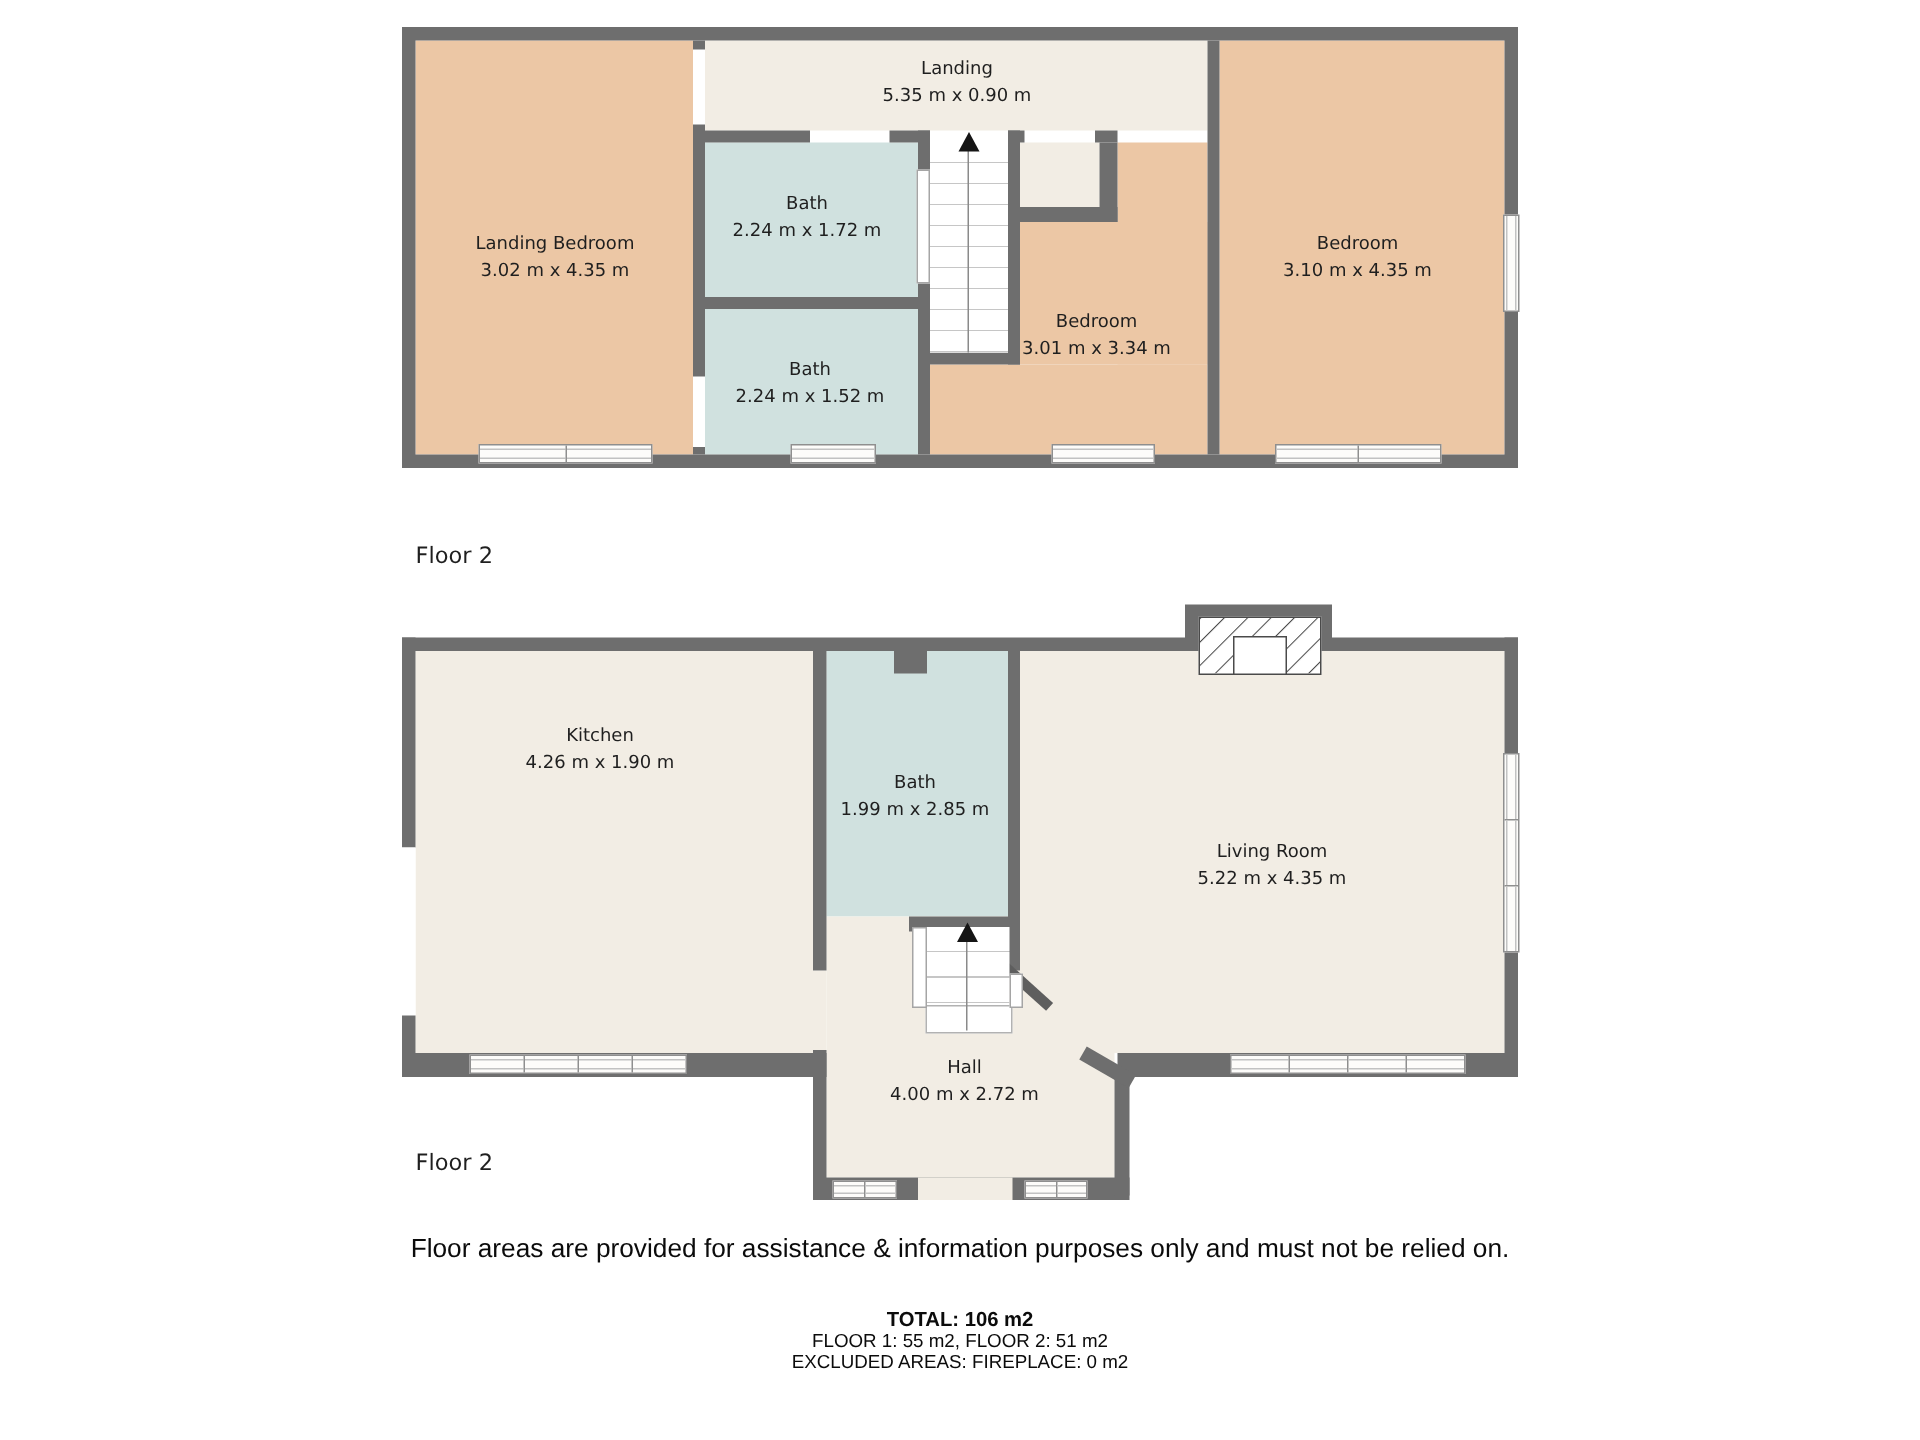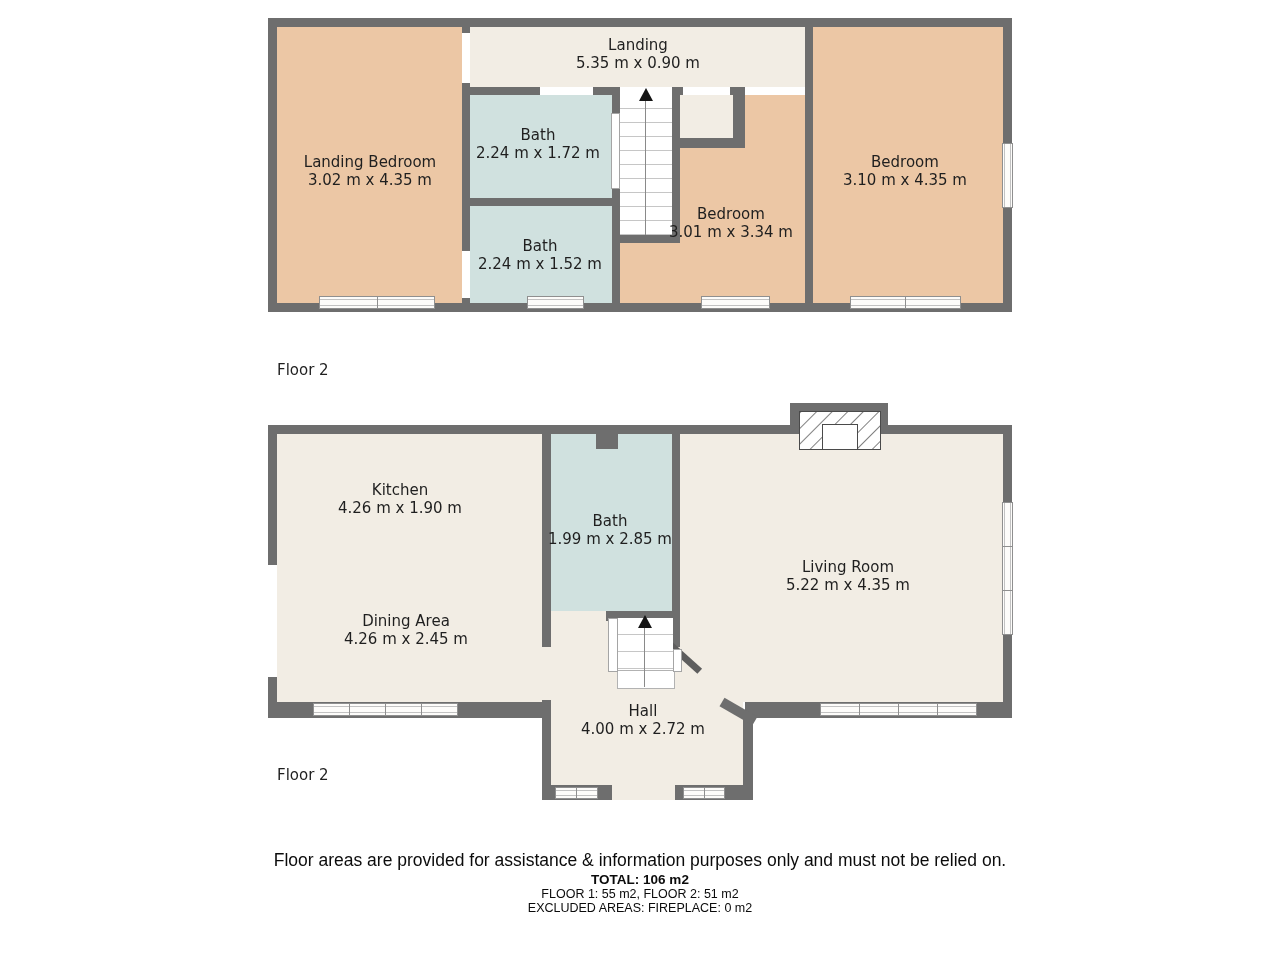--- a/index.html
+++ b/index.html
@@ -5,21 +5,21 @@
   html,body{margin:0;padding:0;}
   body{background:#fff;font-family:"DejaVu Sans",sans-serif;}
   #plan{position:relative;width:1280px;height:960px;background:#fff;overflow:hidden;}
   .abs{position:absolute;box-sizing:border-box;}
   .fill-tan{background:var(--tan);}
   .fill-cream{background:var(--cream);}
   .fill-blue{background:var(--blue);}
   .wall{background:var(--wall);}
   .gap-white{background:#ffffff;}
   .gap-cream{background:var(--cream);}
-  .room-label{position:absolute;text-align:center;font-size:15px;line-height:18px;color:var(--text);white-space:nowrap;}
+  .room-label{position:absolute;text-align:center;font-size:12px;line-height:18px;color:var(--text);white-space:nowrap;}
   .floor-label{position:absolute;font-size:15px;color:var(--text);}
   .window{position:absolute;background:#fdfcfa;border:1px solid #8f8f8f;display:flex;box-sizing:border-box;}
   .window .pane{flex:1;position:relative;border-left:1px solid #8f8f8f;}
   .window .pane:first-child{border-left:none;}
   .window .pane::after{content:"";position:absolute;left:0;right:0;top:2px;bottom:2px;border-top:1px solid #c2c2c2;border-bottom:1px solid #c2c2c2;}
   .window.vertical{flex-direction:column;}
   .window.vertical .pane{border-left:none;border-top:1px solid #8f8f8f;}
   .window.vertical .pane:first-child{border-top:none;}
   .window.vertical .pane::after{top:0;bottom:0;left:1px;right:1px;border:none;border-left:1px solid #c2c2c2;border-right:1px solid #c2c2c2;}
   .stairs{position:absolute;background:repeating-linear-gradient(to bottom,#ffffff 0 13px,#c6c6c6 13px 14px);}
@@ -189,39 +189,35 @@
   <div class="window vertical" style="left:1002px;top:502px;width:11px;height:133px;">
       <div class="pane"></div>
       <div class="pane"></div>
       <div class="pane"></div>
     </div>
 
   <div class="room-label" style="left:300px;top:481px;width:200px;">
     <div>Kitchen</div>
       <div>4.26 m x 1.90 m</div>
   </div>
-  <div class="room-label" style="left:306px;top:612px;width:200px;">
-    <div>Dining Area</div>
-      <div>4.26 m x 2.45 m</div>
-  </div>
   <div class="room-label" style="left:510px;top:512px;width:200px;">
     <div>Bath</div>
       <div>1.99 m x 2.85 m</div>
   </div>
   <div class="room-label" style="left:748px;top:558px;width:200px;">
     <div>Living Room</div>
       <div>5.22 m x 4.35 m</div>
   </div>
   <div class="room-label" style="left:543px;top:702px;width:200px;">
     <div>Hall</div>
       <div>4.00 m x 2.72 m</div>
   </div>
   <div class="floor-label" style="left:277px;top:766px;">Floor 2</div>
 
-  <div class="disclaimer" style="top:848px;">
+  <div class="disclaimer" style="top:820px;">
     <div>Floor areas are provided for assistance &amp; information purposes only and must not be relied on.</div>
   </div>
   <div class="totals" style="top:873px;">
     <div class="total-line">TOTAL: 106 m2</div>
     <div>FLOOR 1: 55 m2, FLOOR 2: 51 m2</div>
     <div>EXCLUDED AREAS: FIREPLACE: 0 m2</div>
   </div>
 
 </div>
 

